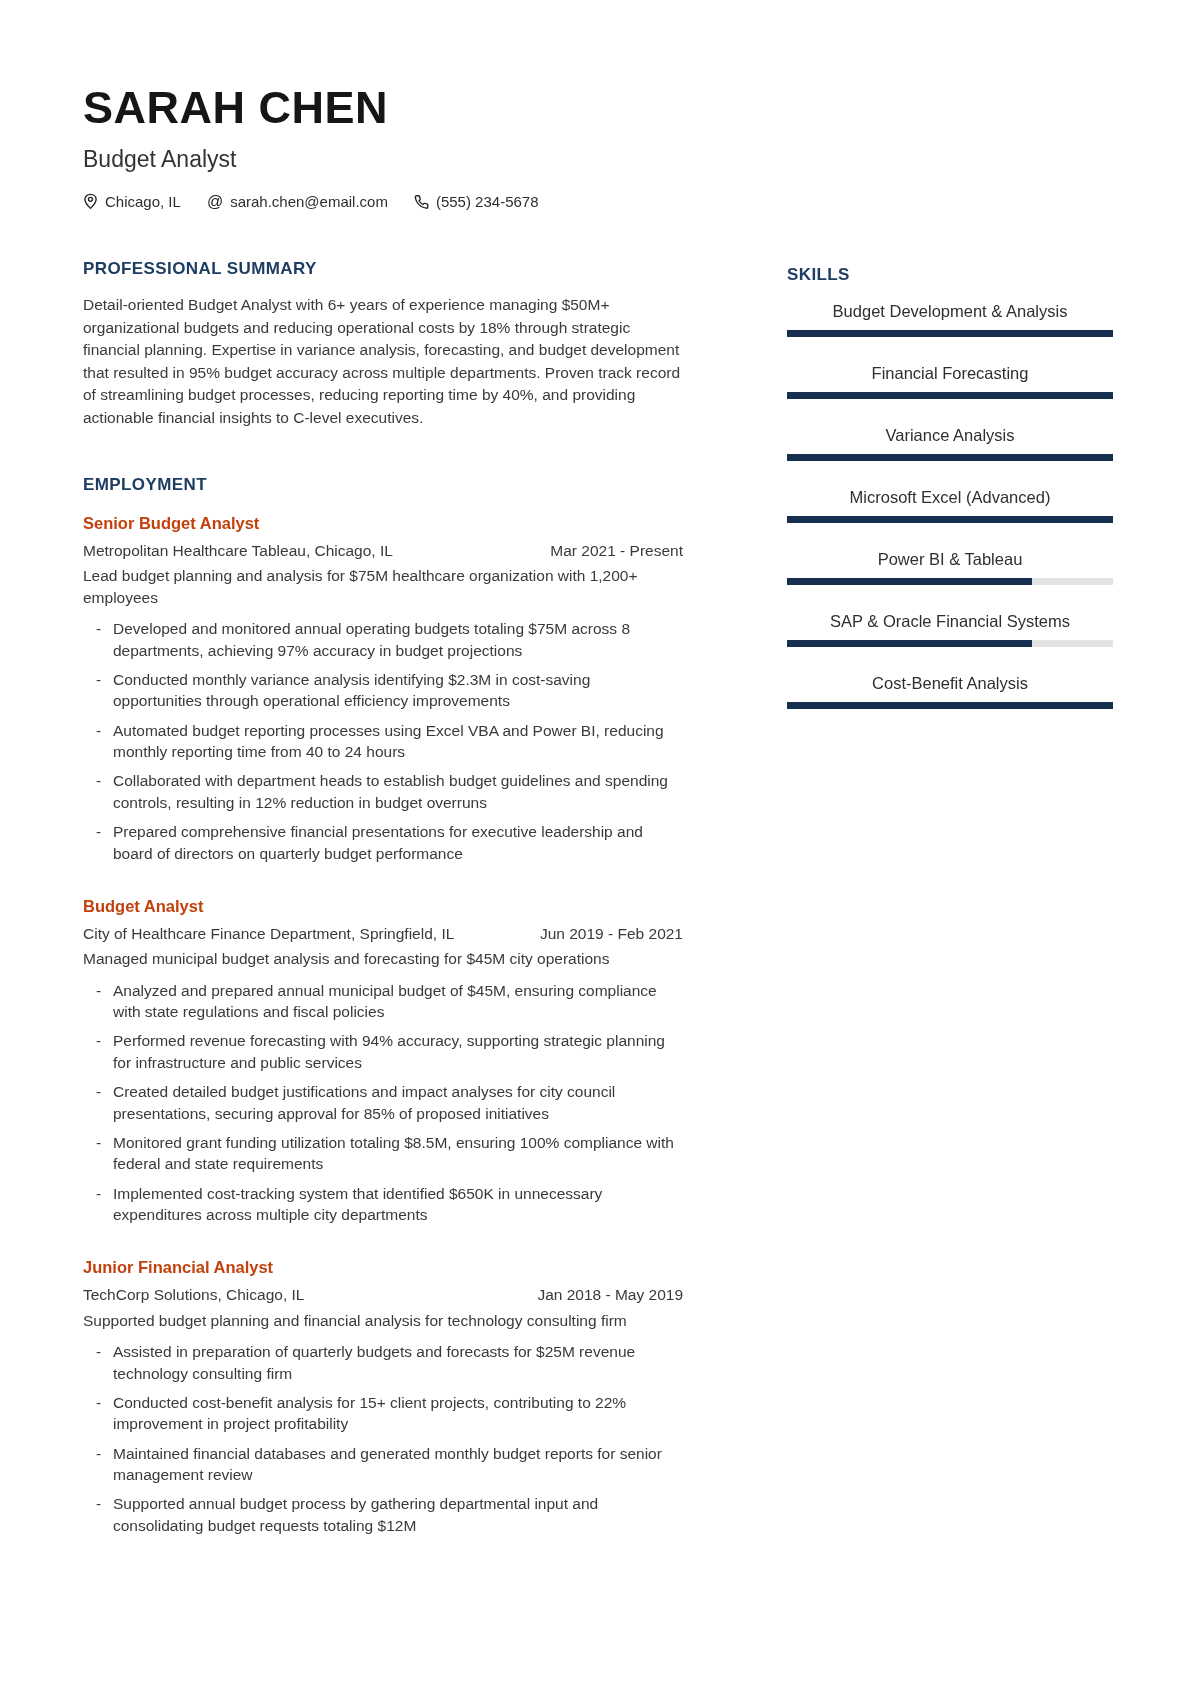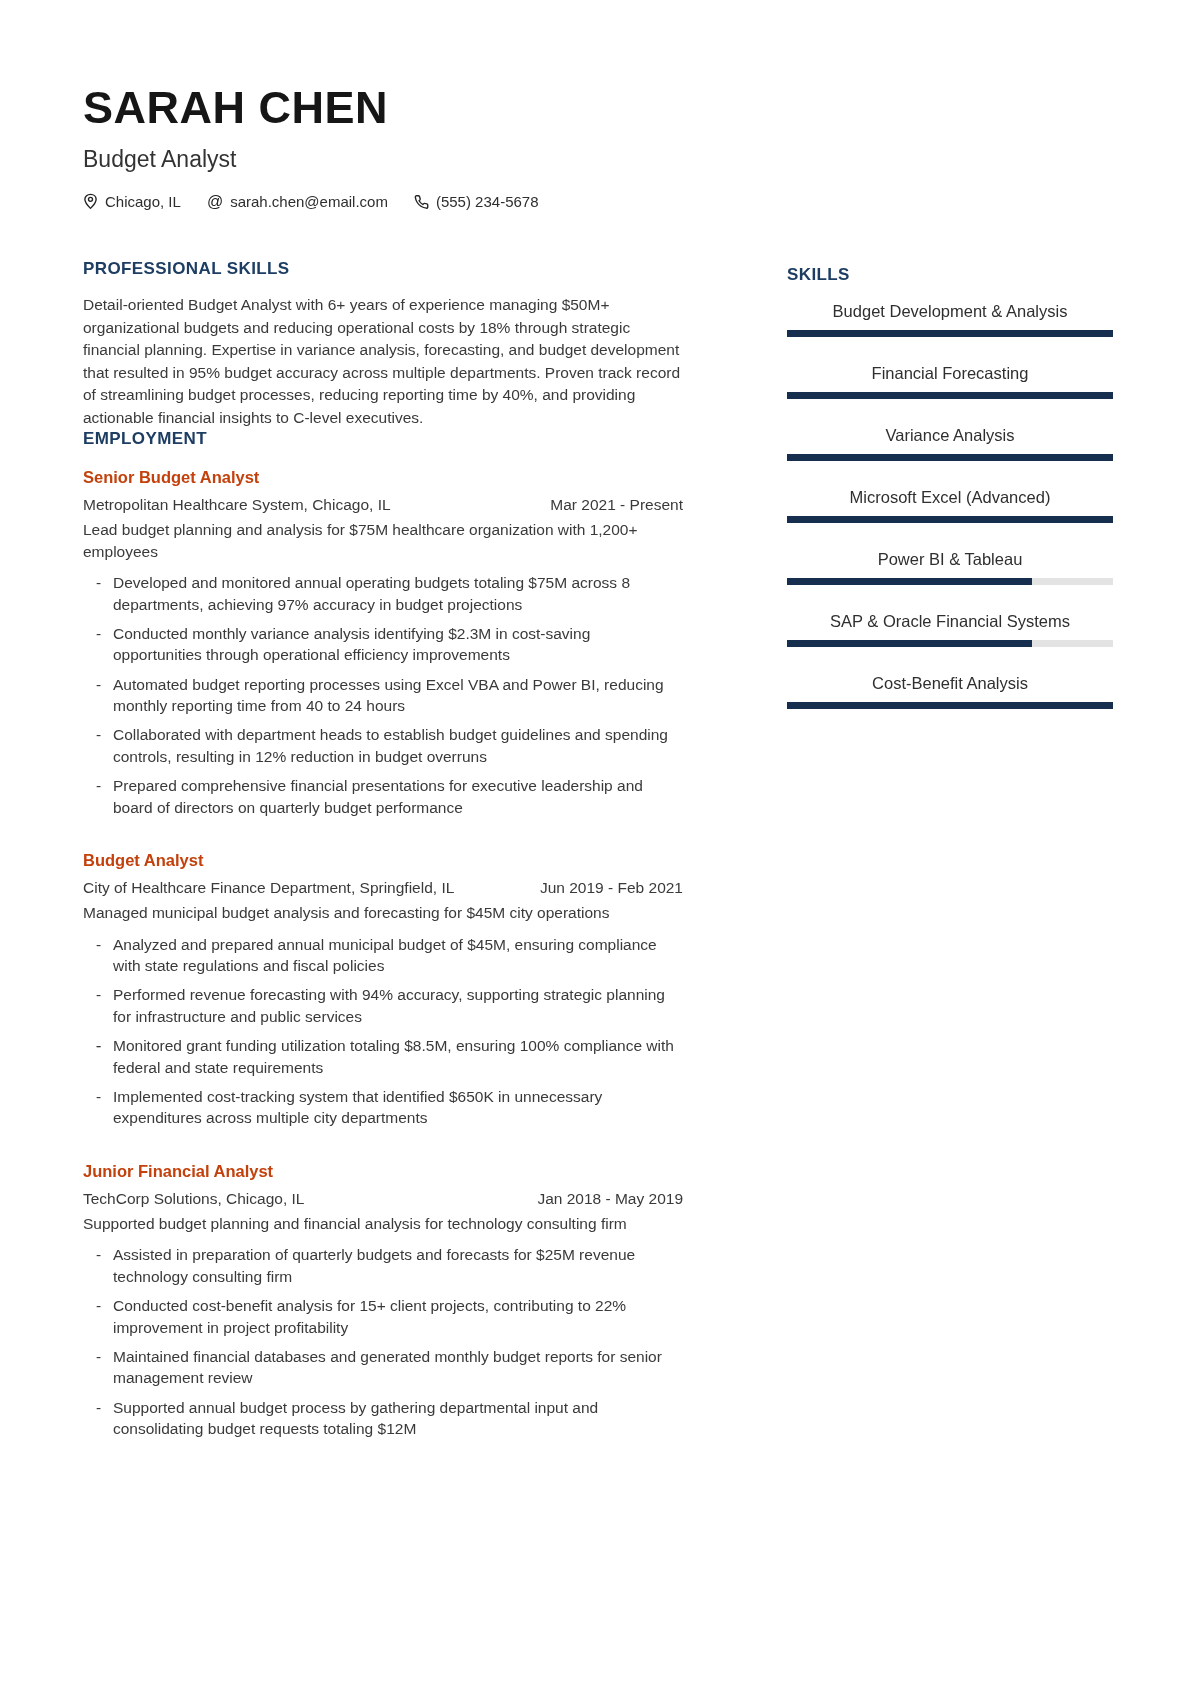--- a/index.html
+++ b/index.html
@@ -32,21 +32,21 @@
   
   .columns { display: flex; margin-top: 49px; }
   .col-left { width: 600px; flex: 0 0 600px; }
   .col-right { width: 326px; flex: 0 0 326px; margin-left: auto; margin-top: 6px; }
 
   
   .section-heading {
     font-size: 17px; font-weight: 700; letter-spacing: 0.4px;
     color: #1d3d62;
   }
-  .section + .section { }
+  .section + .section { margin-top: 46px; }
   .summary-text {
     margin-top: 15px; font-size: 15.5px; line-height: 1.45; color: #3a3a3a;
   }
 
   
   .jobs { margin-top: 19px; }
   .job + .job { margin-top: 33px; }
   .job-title { font-size: 16.5px; font-weight: 700; color: #c2410c; }
   .job-meta {
     display: flex; justify-content: space-between; align-items: flex-start;
@@ -103,31 +103,31 @@
         <span>(555) 234-5678</span>
       </div>
     </div>
   </header>
 
   <div class="columns">
 
     <div class="col-left">
 
       <section class="section">
-        <h2 class="section-heading">PROFESSIONAL SKILLS</h2>
+        <h2 class="section-heading">PROFESSIONAL SUMMARY</h2>
         <p class="summary-text">Detail-oriented Budget Analyst with 6+ years of experience managing $50M+ organizational budgets and reducing operational costs by 18% through strategic financial planning. Expertise in variance analysis, forecasting, and budget development that resulted in 95% budget accuracy across multiple departments. Proven track record of streamlining budget processes, reducing reporting time by 40%, and providing actionable financial insights to C-level executives.</p>
       </section>
 
       <section class="section">
         <h2 class="section-heading">EMPLOYMENT</h2>
         <div class="jobs" id="jobs-mount">
   <article class="job">
     <h3 class="job-title">Senior Budget Analyst</h3>
     <div class="job-meta">
-      <span class="job-company">Metropolitan Healthcare System, Chicago, IL</span>
+      <span class="job-company">Metropolitan Healthcare Tableau, Chicago, IL</span>
       <span class="job-dates">Mar 2021 - Present</span>
     </div>
     <p class="job-summary">Lead budget planning and analysis for $75M healthcare organization with 1,200+ employees</p>
     <ul class="job-bullets">
                 <li><span class="dash">-</span><span>Developed and monitored annual operating budgets totaling $75M across 8 departments, achieving 97% accuracy in budget projections</span></li>
                 <li><span class="dash">-</span><span>Conducted monthly variance analysis identifying $2.3M in cost-saving opportunities through operational efficiency improvements</span></li>
                 <li><span class="dash">-</span><span>Automated budget reporting processes using Excel VBA and Power BI, reducing monthly reporting time from 40 to 24 hours</span></li>
                 <li><span class="dash">-</span><span>Collaborated with department heads to establish budget guidelines and spending controls, resulting in 12% reduction in budget overruns</span></li>
                 <li><span class="dash">-</span><span>Prepared comprehensive financial presentations for executive leadership and board of directors on quarterly budget performance</span></li>
               </ul>
@@ -136,21 +136,21 @@
   <article class="job">
     <h3 class="job-title">Budget Analyst</h3>
     <div class="job-meta">
       <span class="job-company">City of Healthcare Finance Department, Springfield, IL</span>
       <span class="job-dates">Jun 2019 - Feb 2021</span>
     </div>
     <p class="job-summary">Managed municipal budget analysis and forecasting for $45M city operations</p>
     <ul class="job-bullets">
                 <li><span class="dash">-</span><span>Analyzed and prepared annual municipal budget of $45M, ensuring compliance with state regulations and fiscal policies</span></li>
                 <li><span class="dash">-</span><span>Performed revenue forecasting with 94% accuracy, supporting strategic planning for infrastructure and public services</span></li>
-                <li><span class="dash">-</span></li>
+                <li><span class="dash">-</span><span>Created detailed budget justifications and impact analyses for city council presentations, securing approval for 85% of proposed initiatives</span></li>
                 <li><span class="dash">-</span><span>Monitored grant funding utilization totaling $8.5M, ensuring 100% compliance with federal and state requirements</span></li>
                 <li><span class="dash">-</span><span>Implemented cost-tracking system that identified $650K in unnecessary expenditures across multiple city departments</span></li>
               </ul>
   </article>
 
   <article class="job">
     <h3 class="job-title">Junior Financial Analyst</h3>
     <div class="job-meta">
       <span class="job-company">TechCorp Solutions, Chicago, IL</span>
       <span class="job-dates">Jan 2018 - May 2019</span>

